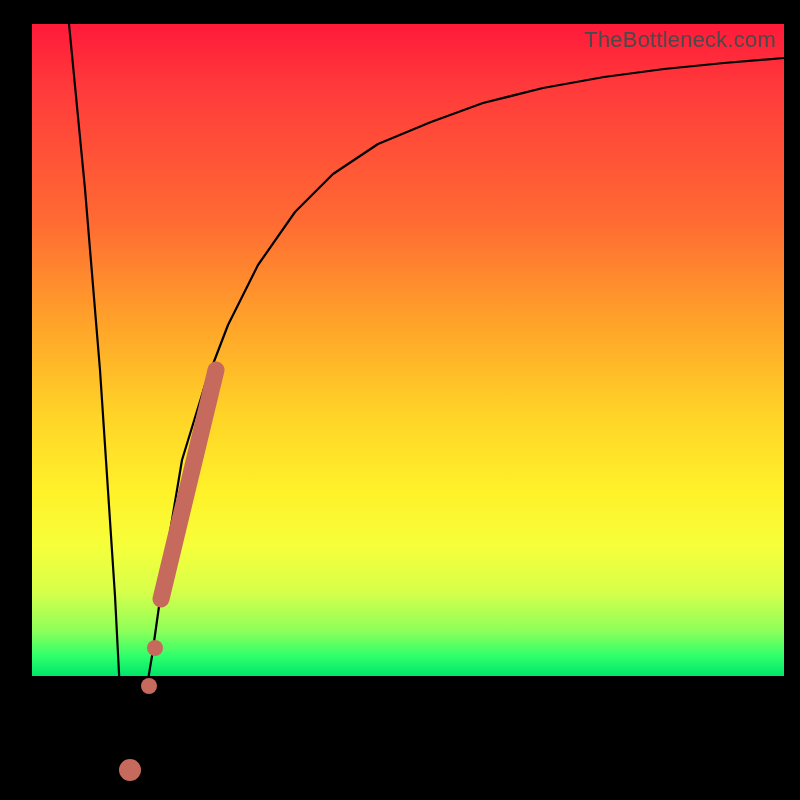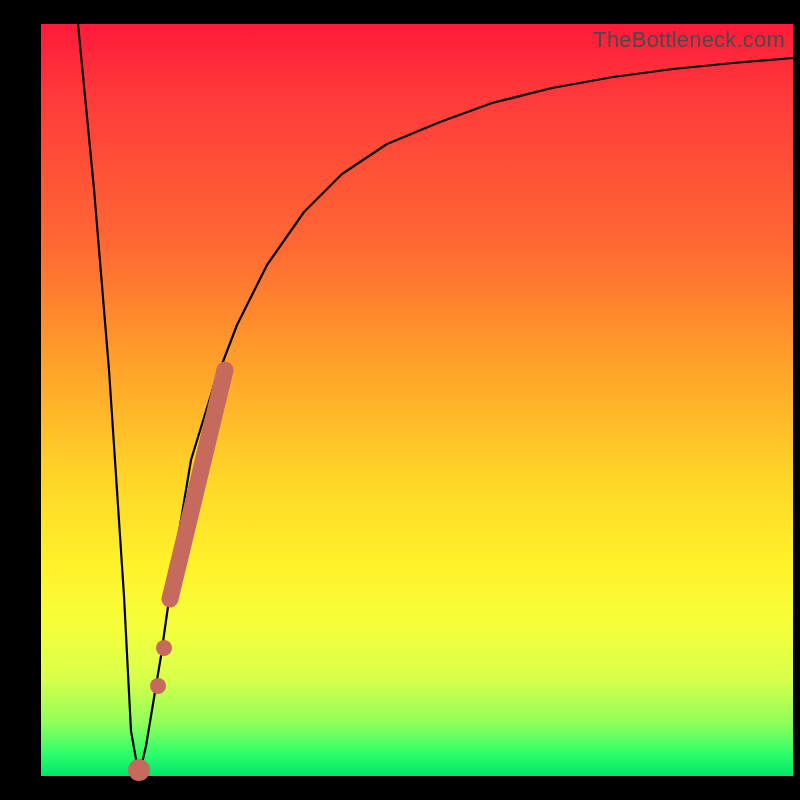--- a/index.html
+++ b/index.html
@@ -14,24 +14,24 @@
   .frame {
     position: absolute;
     left: 0;
     top: 0;
     width: 800px;
     height: 800px;
     background: #000;
   }
   .plot {
     position: absolute;
-    left: 41px;
+    left: 32px;
     top: 24px;
     width: 752px;
-    height: 752px;
+    height: 652px;
     
     background: linear-gradient(
       to bottom,
       #ff1a3a 0%,
       #ff3b3b 10%,
       #ff6a33 30%,
       #ffa02a 45%,
       #ffd427 60%,
       #fff22a 72%,
       #f6ff3a 80%,

